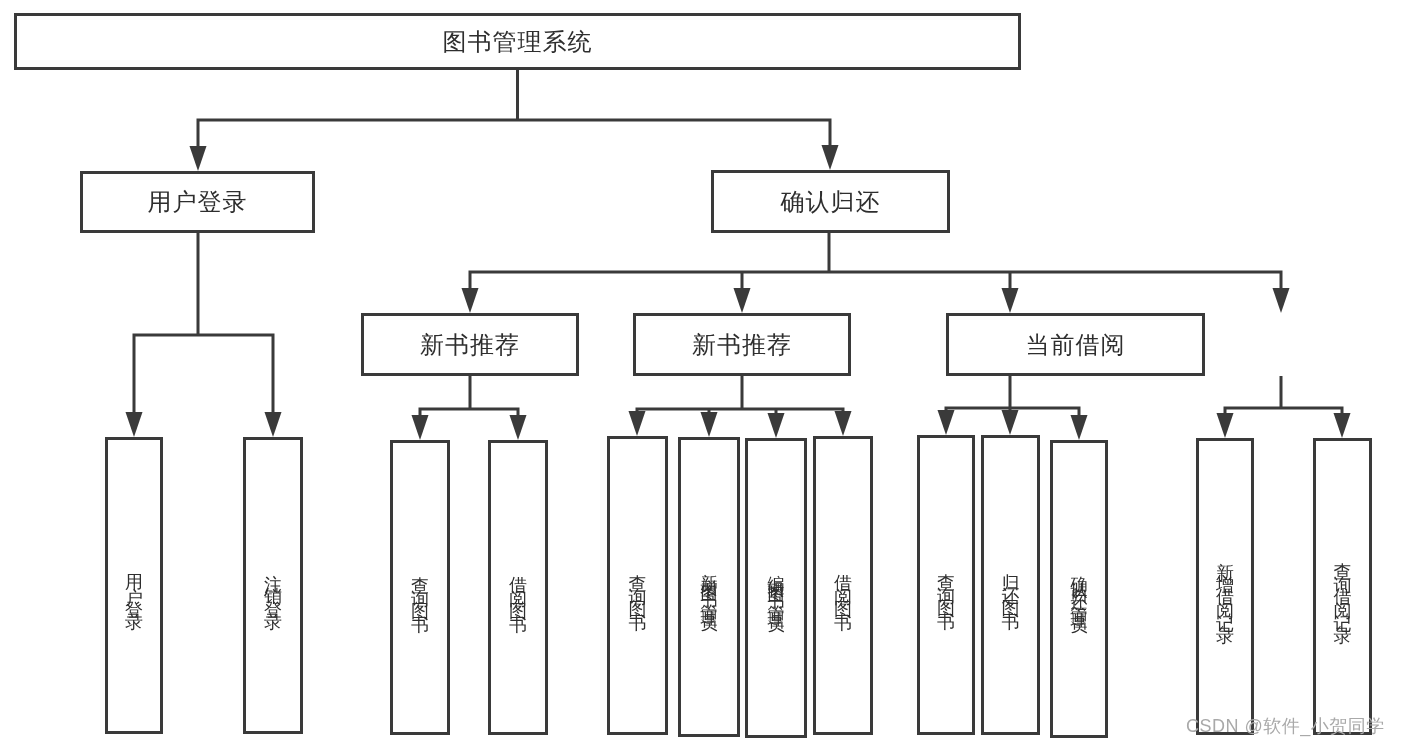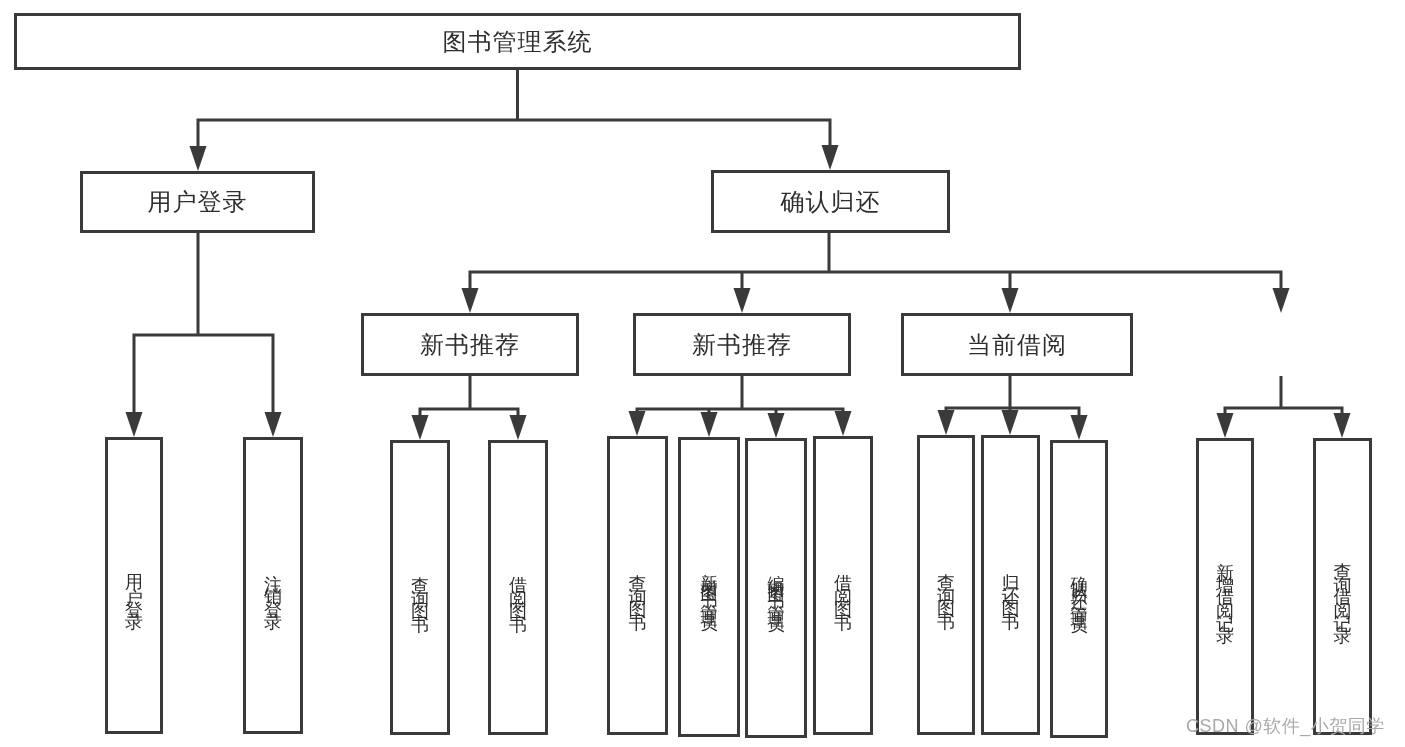--- a/index.html
+++ b/index.html
@@ -102,21 +102,21 @@
   <div class="node h" style="left:711px;top:170px;width:239px;height:63px">
     <span class="lbl">确认归还</span>
   </div>
 
   <div class="node h" style="left:361px;top:313px;width:218px;height:63px">
     <span class="lbl">新书推荐</span>
   </div>
   <div class="node h" style="left:633px;top:313px;width:218px;height:63px">
     <span class="lbl">新书推荐</span>
   </div>
-  <div class="node h" style="left:901px;top:313px;width:232px;height:63px">
+  <div class="node h" style="left:946px;top:313px;width:259px;height:63px">
     <span class="lbl">当前借阅</span>
   </div>
 
   <div class="node v" style="left:105px;top:437px;width:58px;height:297px">
     <span class="lbl">用户登录</span>
   </div>
   <div class="node v" style="left:243px;top:437px;width:60px;height:297px">
     <span class="lbl">注销登录</span>
   </div>
 

